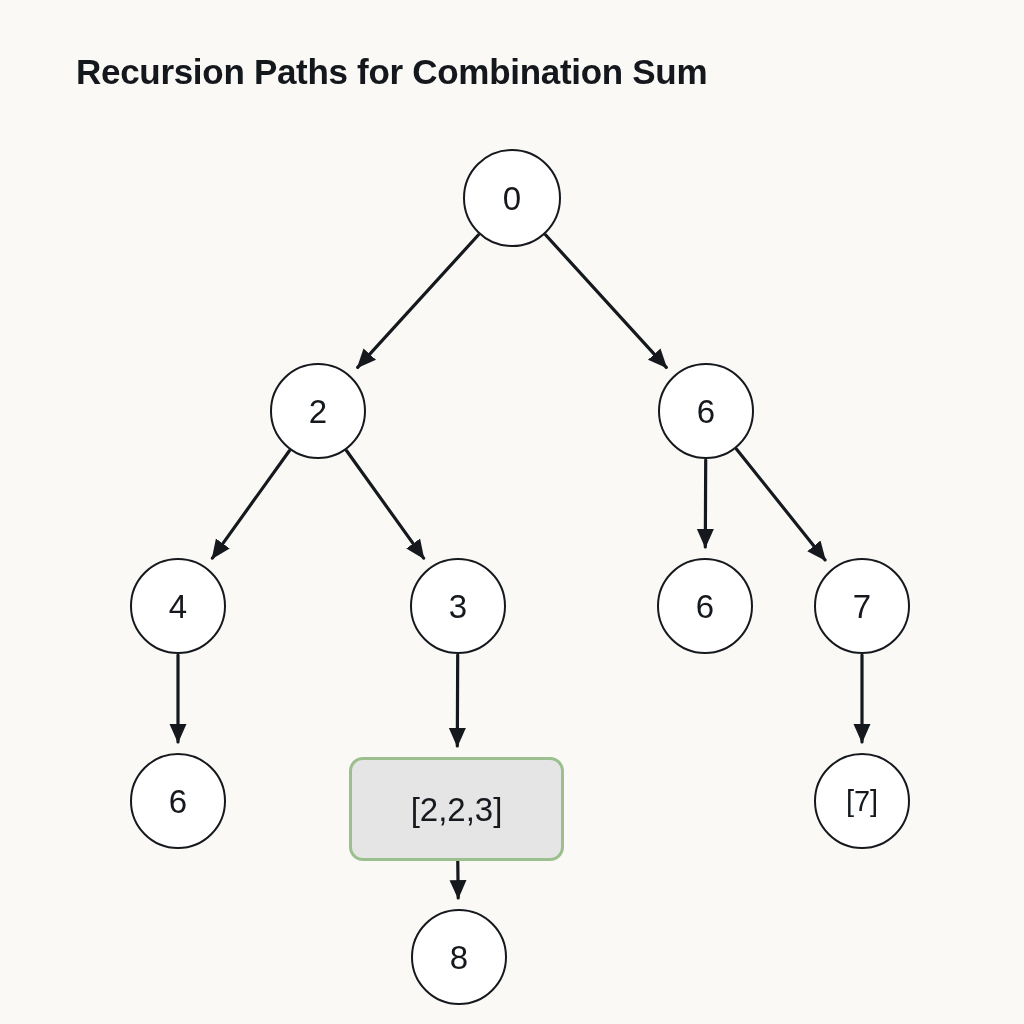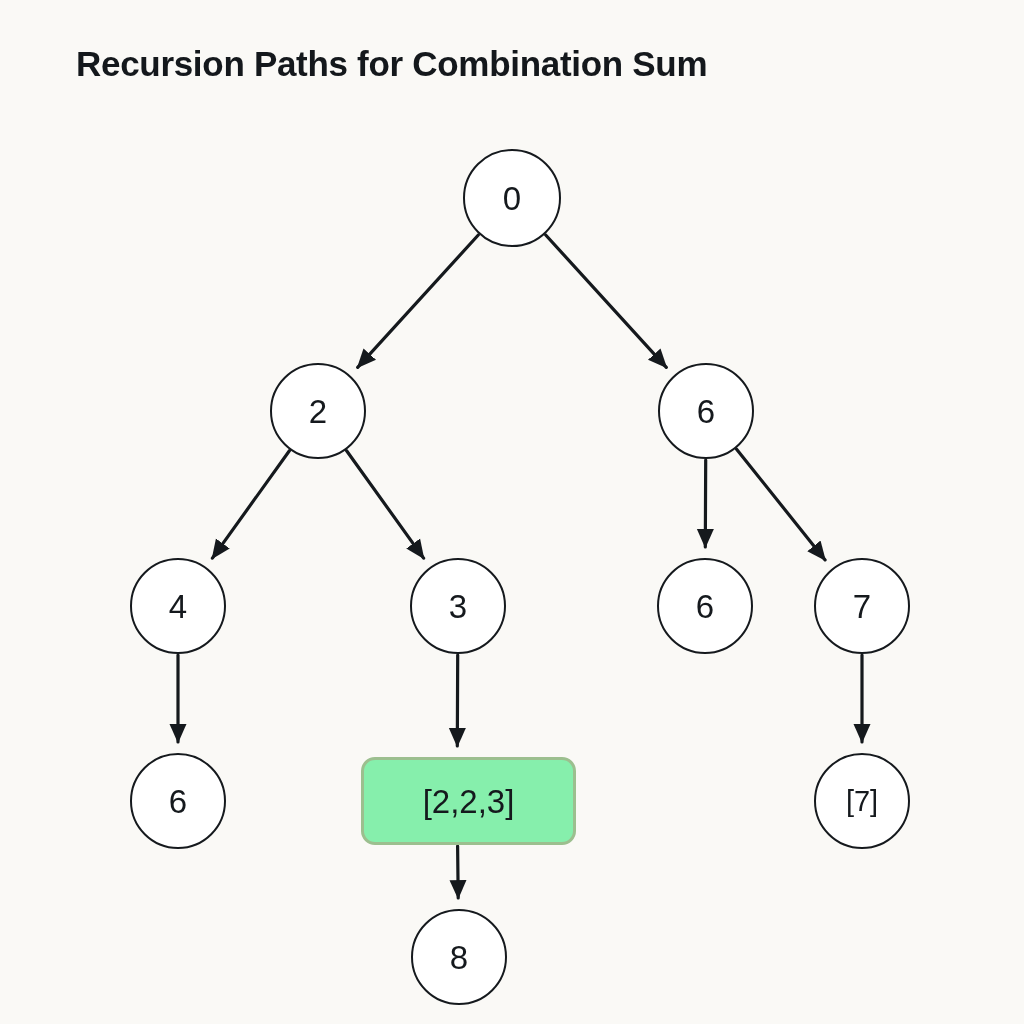--- a/index.html
+++ b/index.html
@@ -16,21 +16,21 @@
   }
   #canvas {
     position: relative;
     width: 1024px;
     height: 1024px;
     background: #faf9f6;
   }
   #diagram-title {
     position: absolute;
     left: 76px;
-    top: 44px;
+    top: 52px;
     font-size: 35px;
     font-weight: bold;
     color: #14181c;
     letter-spacing: -0.3px;
     white-space: nowrap;
   }
   svg#edges {
     position: absolute;
     left: 0;
     top: 0;
@@ -96,18 +96,18 @@
 
   <div id="node-layer">
       <div class="node" style="left: 463px; top: 149px; width: 98px; height: 98px; background: rgb(255, 255, 255); border-color: rgb(21, 25, 29);">0</div>
       <div class="node" style="left: 270px; top: 363px; width: 96px; height: 96px; background: rgb(255, 255, 255); border-color: rgb(21, 25, 29);">2</div>
       <div class="node" style="left: 658px; top: 363px; width: 96px; height: 96px; background: rgb(255, 255, 255); border-color: rgb(21, 25, 29);">6</div>
       <div class="node" style="left: 130px; top: 558px; width: 96px; height: 96px; background: rgb(255, 255, 255); border-color: rgb(21, 25, 29);">4</div>
       <div class="node" style="left: 410px; top: 558px; width: 96px; height: 96px; background: rgb(255, 255, 255); border-color: rgb(21, 25, 29);">3</div>
       <div class="node" style="left: 657px; top: 558px; width: 96px; height: 96px; background: rgb(255, 255, 255); border-color: rgb(21, 25, 29);">6</div>
       <div class="node" style="left: 814px; top: 558px; width: 96px; height: 96px; background: rgb(255, 255, 255); border-color: rgb(21, 25, 29);">7</div>
       <div class="node" style="left: 130px; top: 753px; width: 96px; height: 96px; background: rgb(255, 255, 255); border-color: rgb(21, 25, 29);">6</div>
-      <div class="result-box" style="left: 361px; top: 757px; width: 215px; height: 88px; background: #86efac; border: 3px solid rgb(156, 191, 143); color: rgb(21, 25, 29);">[2,2,3]</div>
+      <div class="result-box" style="left: 349px; top: 757px; width: 215px; height: 104px; background: #e5e5e5; border: 3px solid rgb(156, 191, 143); color: rgb(21, 25, 29);">[2,2,3]</div>
       <div class="node small-text" style="left: 814px; top: 753px; width: 96px; height: 96px; background: rgb(255, 255, 255); border-color: rgb(21, 25, 29);">[7]</div>
       <div class="node" style="left: 411px; top: 909px; width: 96px; height: 96px; background: rgb(255, 255, 255); border-color: rgb(21, 25, 29);">8</div>
     </div>
 
 </div>
 
 </body></html>

